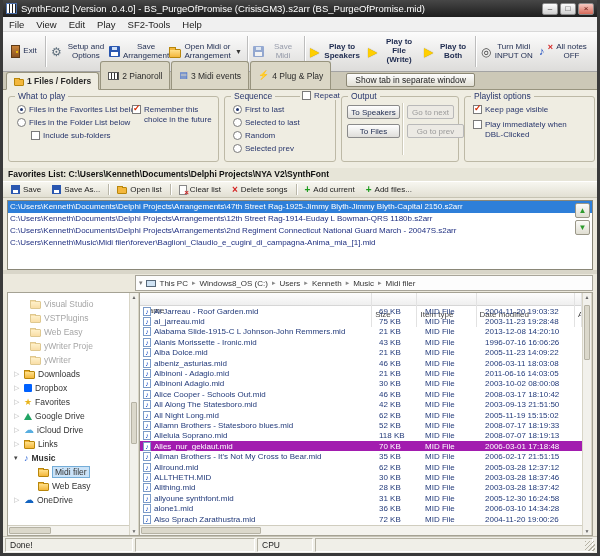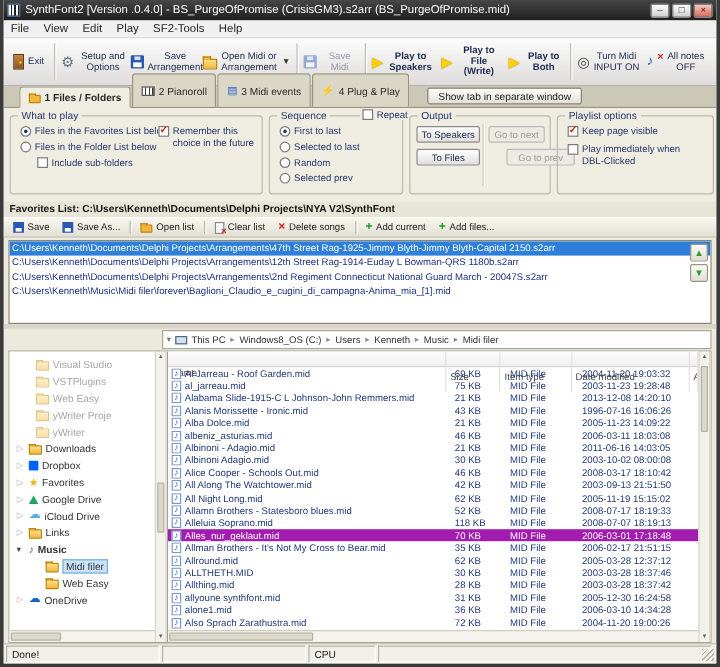--- a/index.html
+++ b/index.html
@@ -35,21 +35,21 @@
   .ic-disk{ width:11px; height:11px; background:#2a57b0; border-radius:1px; position:relative; flex:none;}
   .ic-disk::before{ content:""; position:absolute; top:1px; left:3px; width:5px; height:3px; background:#cfe0f8;}
   .ic-disk::after{ content:""; position:absolute; bottom:1px; left:2px; width:7px; height:4px; background:#fff;}
   .ic-folder{ width:12px; height:9px; background:linear-gradient(#ffe08a,#f3b73c); border:1px solid #b8860b; border-radius:1px; position:relative; margin-top:3px; flex:none;}
   .ic-folder::before{ content:""; position:absolute; top:-3px; left:-1px; width:5px; height:2px; background:#f3b73c; border:1px solid #b8860b; border-bottom:none;}
   .ic-play{ color:#ffcf00; text-shadow:0 0 1px #8a6d00; font-size:12px; line-height:1; flex:none;}
   .ic-midiplug{ font-size:12px; color:#444; line-height:1; flex:none;}
   .ic-noteoff{ position:relative; font-size:11px; color:#2050c0; line-height:1; flex:none; width:12px;}
   .ic-noteoff::after{ content:"×"; position:absolute; right:-2px; top:-3px; color:#d42222; font-size:9px; font-weight:bold;}
   
-  .tabbar{ height:18px; background:#ccc8b7; border-bottom:1px solid #98947f; display:flex; align-items:flex-end; padding:0 13px; flex:none;}
+  .tabbar{ height:18px; background:#ccc8b7; border-bottom:1px solid #98947f; display:flex; align-items:flex-end; padding:0 3px; flex:none;}
   .tab{ display:flex; align-items:center; gap:3px; height:28px; padding:0 7px; margin-right:1px; background:#dbd7c6; border:1px solid #98947f; border-bottom:none; border-radius:3px 3px 0 0; font-size:8.5px; color:#2a2a2a;}
   .tab.active{ background:#efedе2; background:#efede2; height:18px; margin-bottom:-1px; border-bottom:1px solid #efede2; font-weight:bold;}
   .ic-minifolder{ width:10px; height:7px; background:#f3b73c; border:1px solid #b8860b; border-radius:1px; position:relative; margin-top:2px; flex:none;}
   .ic-minifolder::before{ content:""; position:absolute; top:-2px; left:-1px; width:4px; height:1px; background:#f3b73c; border:1px solid #b8860b; border-bottom:none;}
   .ic-piano{ width:11px; height:8px; background:repeating-linear-gradient(90deg,#fff 0 2px,#333 2px 3px); border:1px solid #555; flex:none;}
   .ic-events{ font-size:9px; color:#2a5fd0; line-height:1; flex:none;}
   .ic-plug{ font-size:9px; color:#1d9c1d; line-height:1; flex:none;}
   .showtab-btn{ margin:0 0 2px 14px; height:14px; padding:0 8px; background:linear-gradient(#fdfdfd,#e2e0d5); border:1px solid #8c8875; border-radius:2px; font-size:8.5px; color:#222; display:flex; align-items:center;}
   
   .options{ height:78px; background:#efede2; position:relative; flex:none;}
@@ -275,21 +275,21 @@
       <span class="cb"></span>
       <span>Repeat</span>
     </div>
 
     <div class="gbox gb-out">
       <span class="gtitle">Output</span>
       <div class="btn" style="left:5px;top:8px;width:53px;">To Speakers</div>
       <div class="btn" style="left:5px;top:27px;width:53px;">To Files</div>
       <div class="outdiv"></div>
       <div class="btn disabled" style="left:65px;top:8px;width:47px;">Go to next</div>
-      <div class="btn disabled" style="left:80px;top:27px;width:57px;">Go to prev</div>
+      <div class="btn disabled" style="left:65px;top:27px;width:57px;">Go to prev</div>
     </div>
 
     <div class="gbox gb-play">
       <span class="gtitle">Playlist options</span>
       <div class="optrow" style="left:8px;top:8px;">
         <span class="cb checked"></span>
         <span>Keep page visible</span>
       </div>
       <div class="optrow" style="left:8px;top:23px;width:110px;">
         <span class="cb"></span>
@@ -566,21 +566,21 @@
             </span>
             <span class="cell c-size">46 KB</span>
             <span class="cell c-type">MID File</span>
             <span class="cell c-date">2008-03-17 18:10:42</span>
             <span class="cell c-arr"></span>
           </div>
 
           <div class="ftrow">
             <span class="cell c-name">
               <span class="midiic">♪</span>
-              <span>All Along The Watchtower.mid</span>
+              <span>All Along The Statesboro.mid</span>
             </span>
             <span class="cell c-size">42 KB</span>
             <span class="cell c-type">MID File</span>
             <span class="cell c-date">2003-09-13 21:51:50</span>
 
           </div>
 
           <div class="ftrow">
             <span class="cell c-name">
               <span class="midiic">♪</span>

